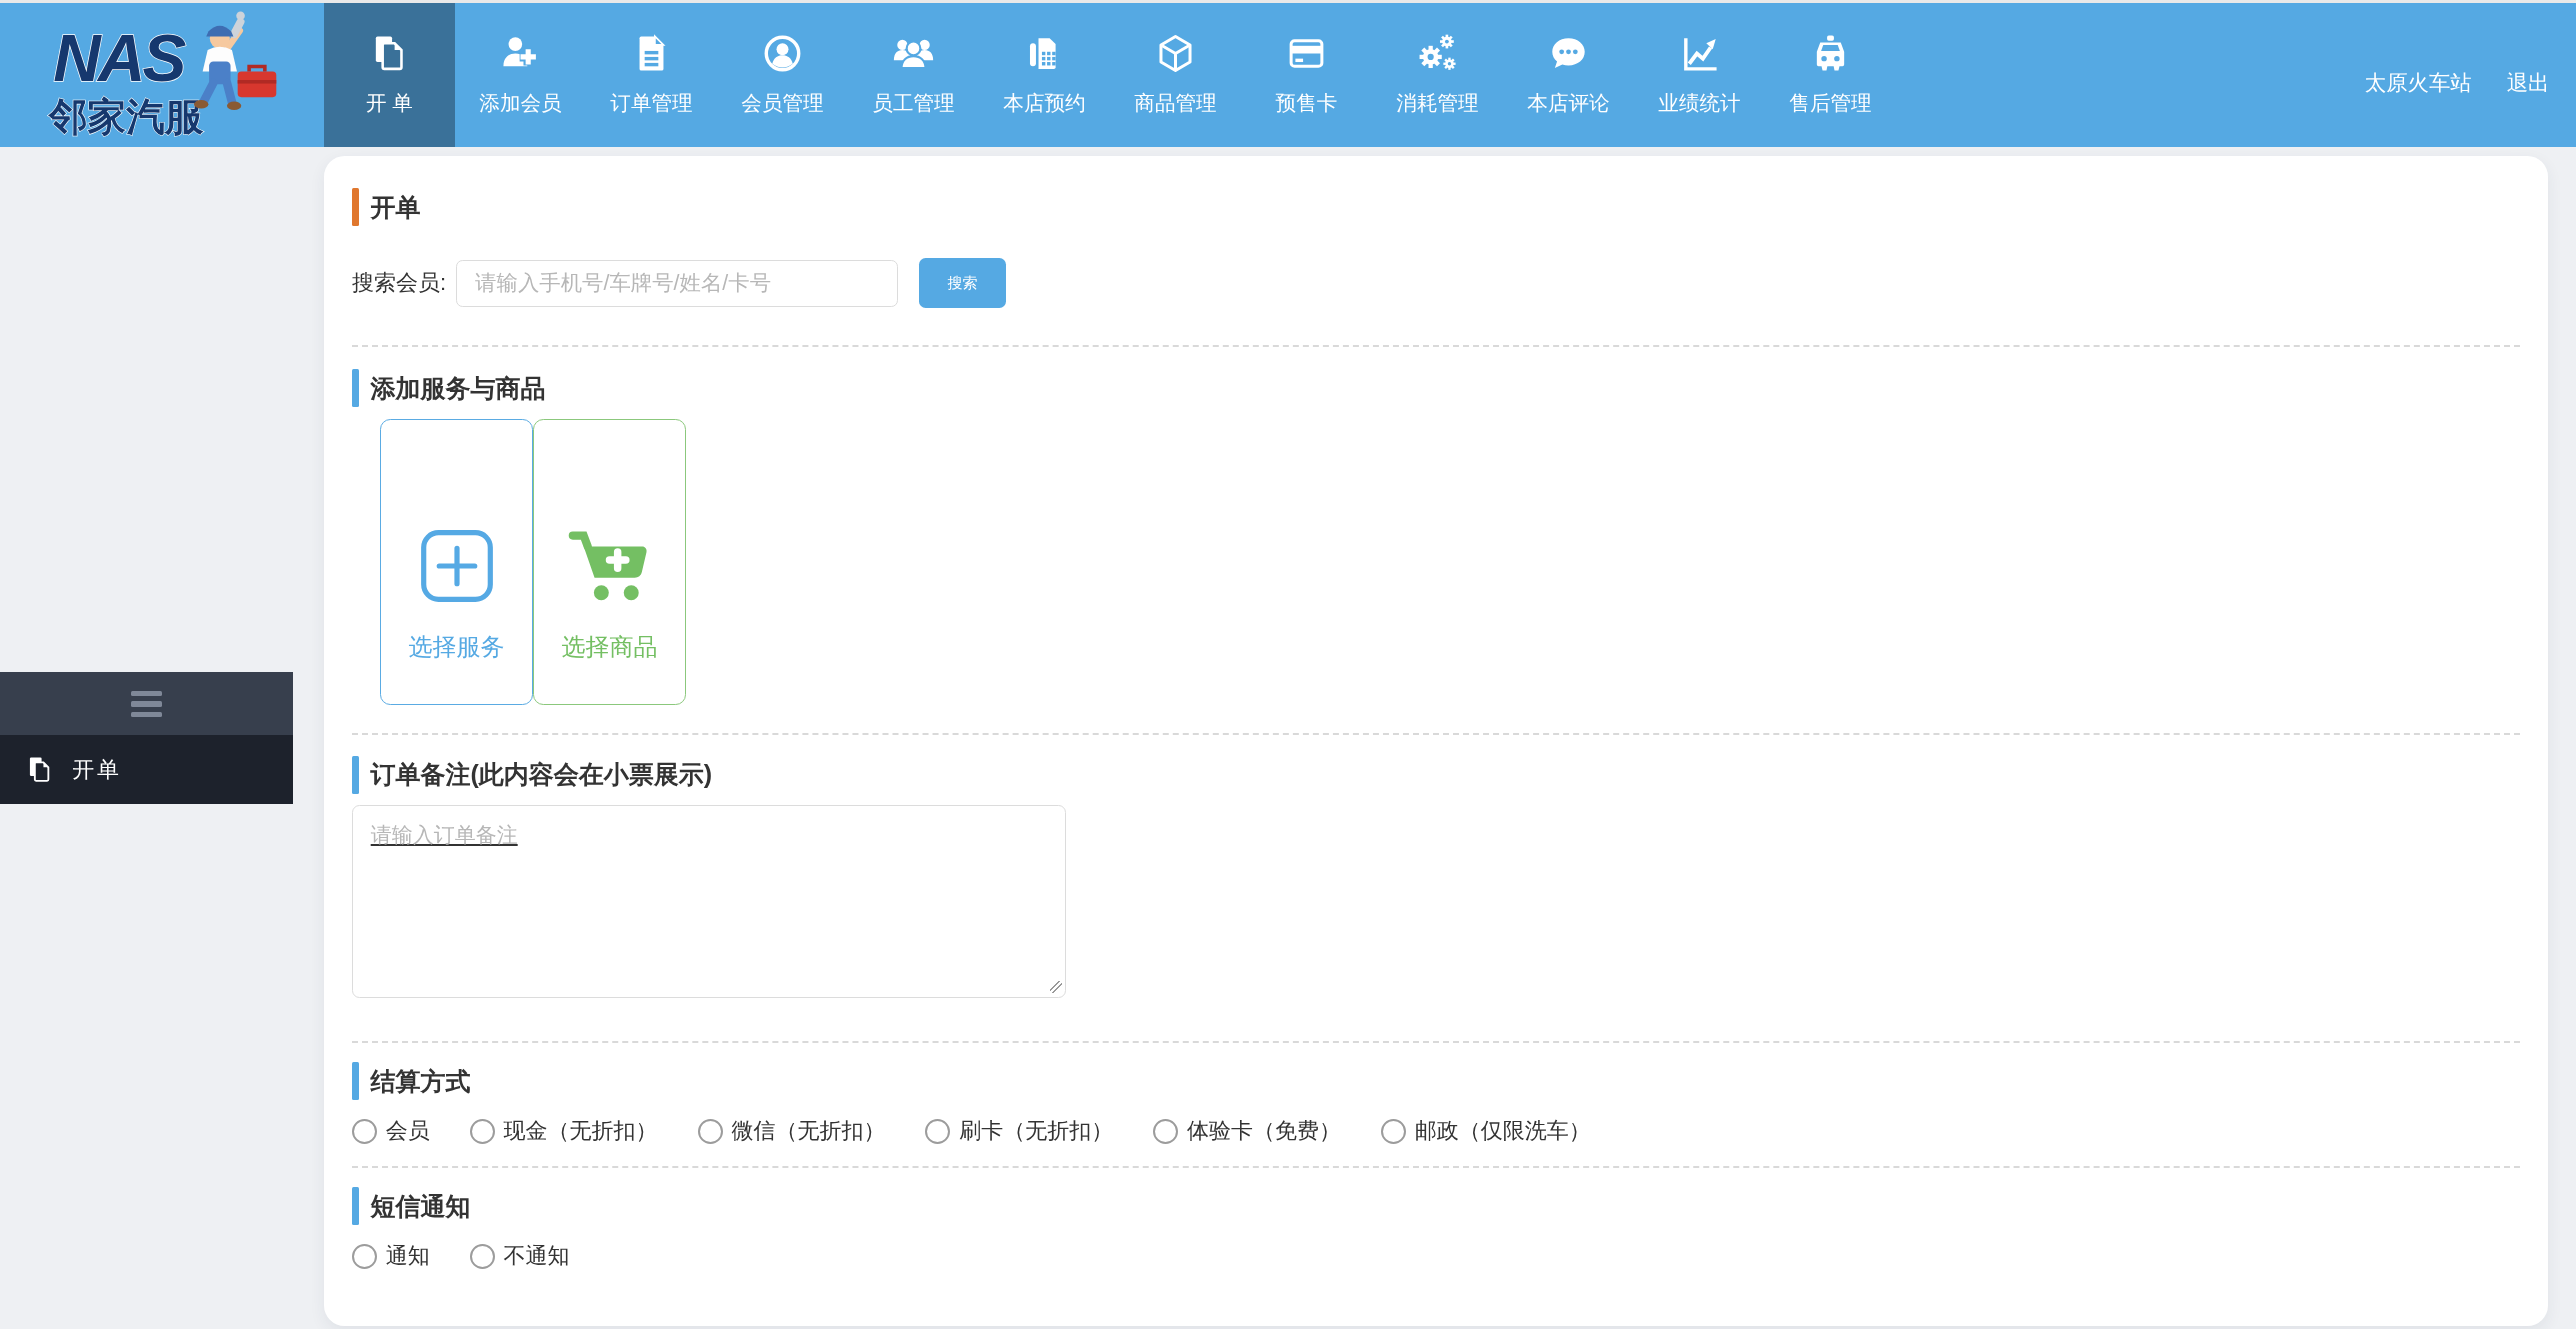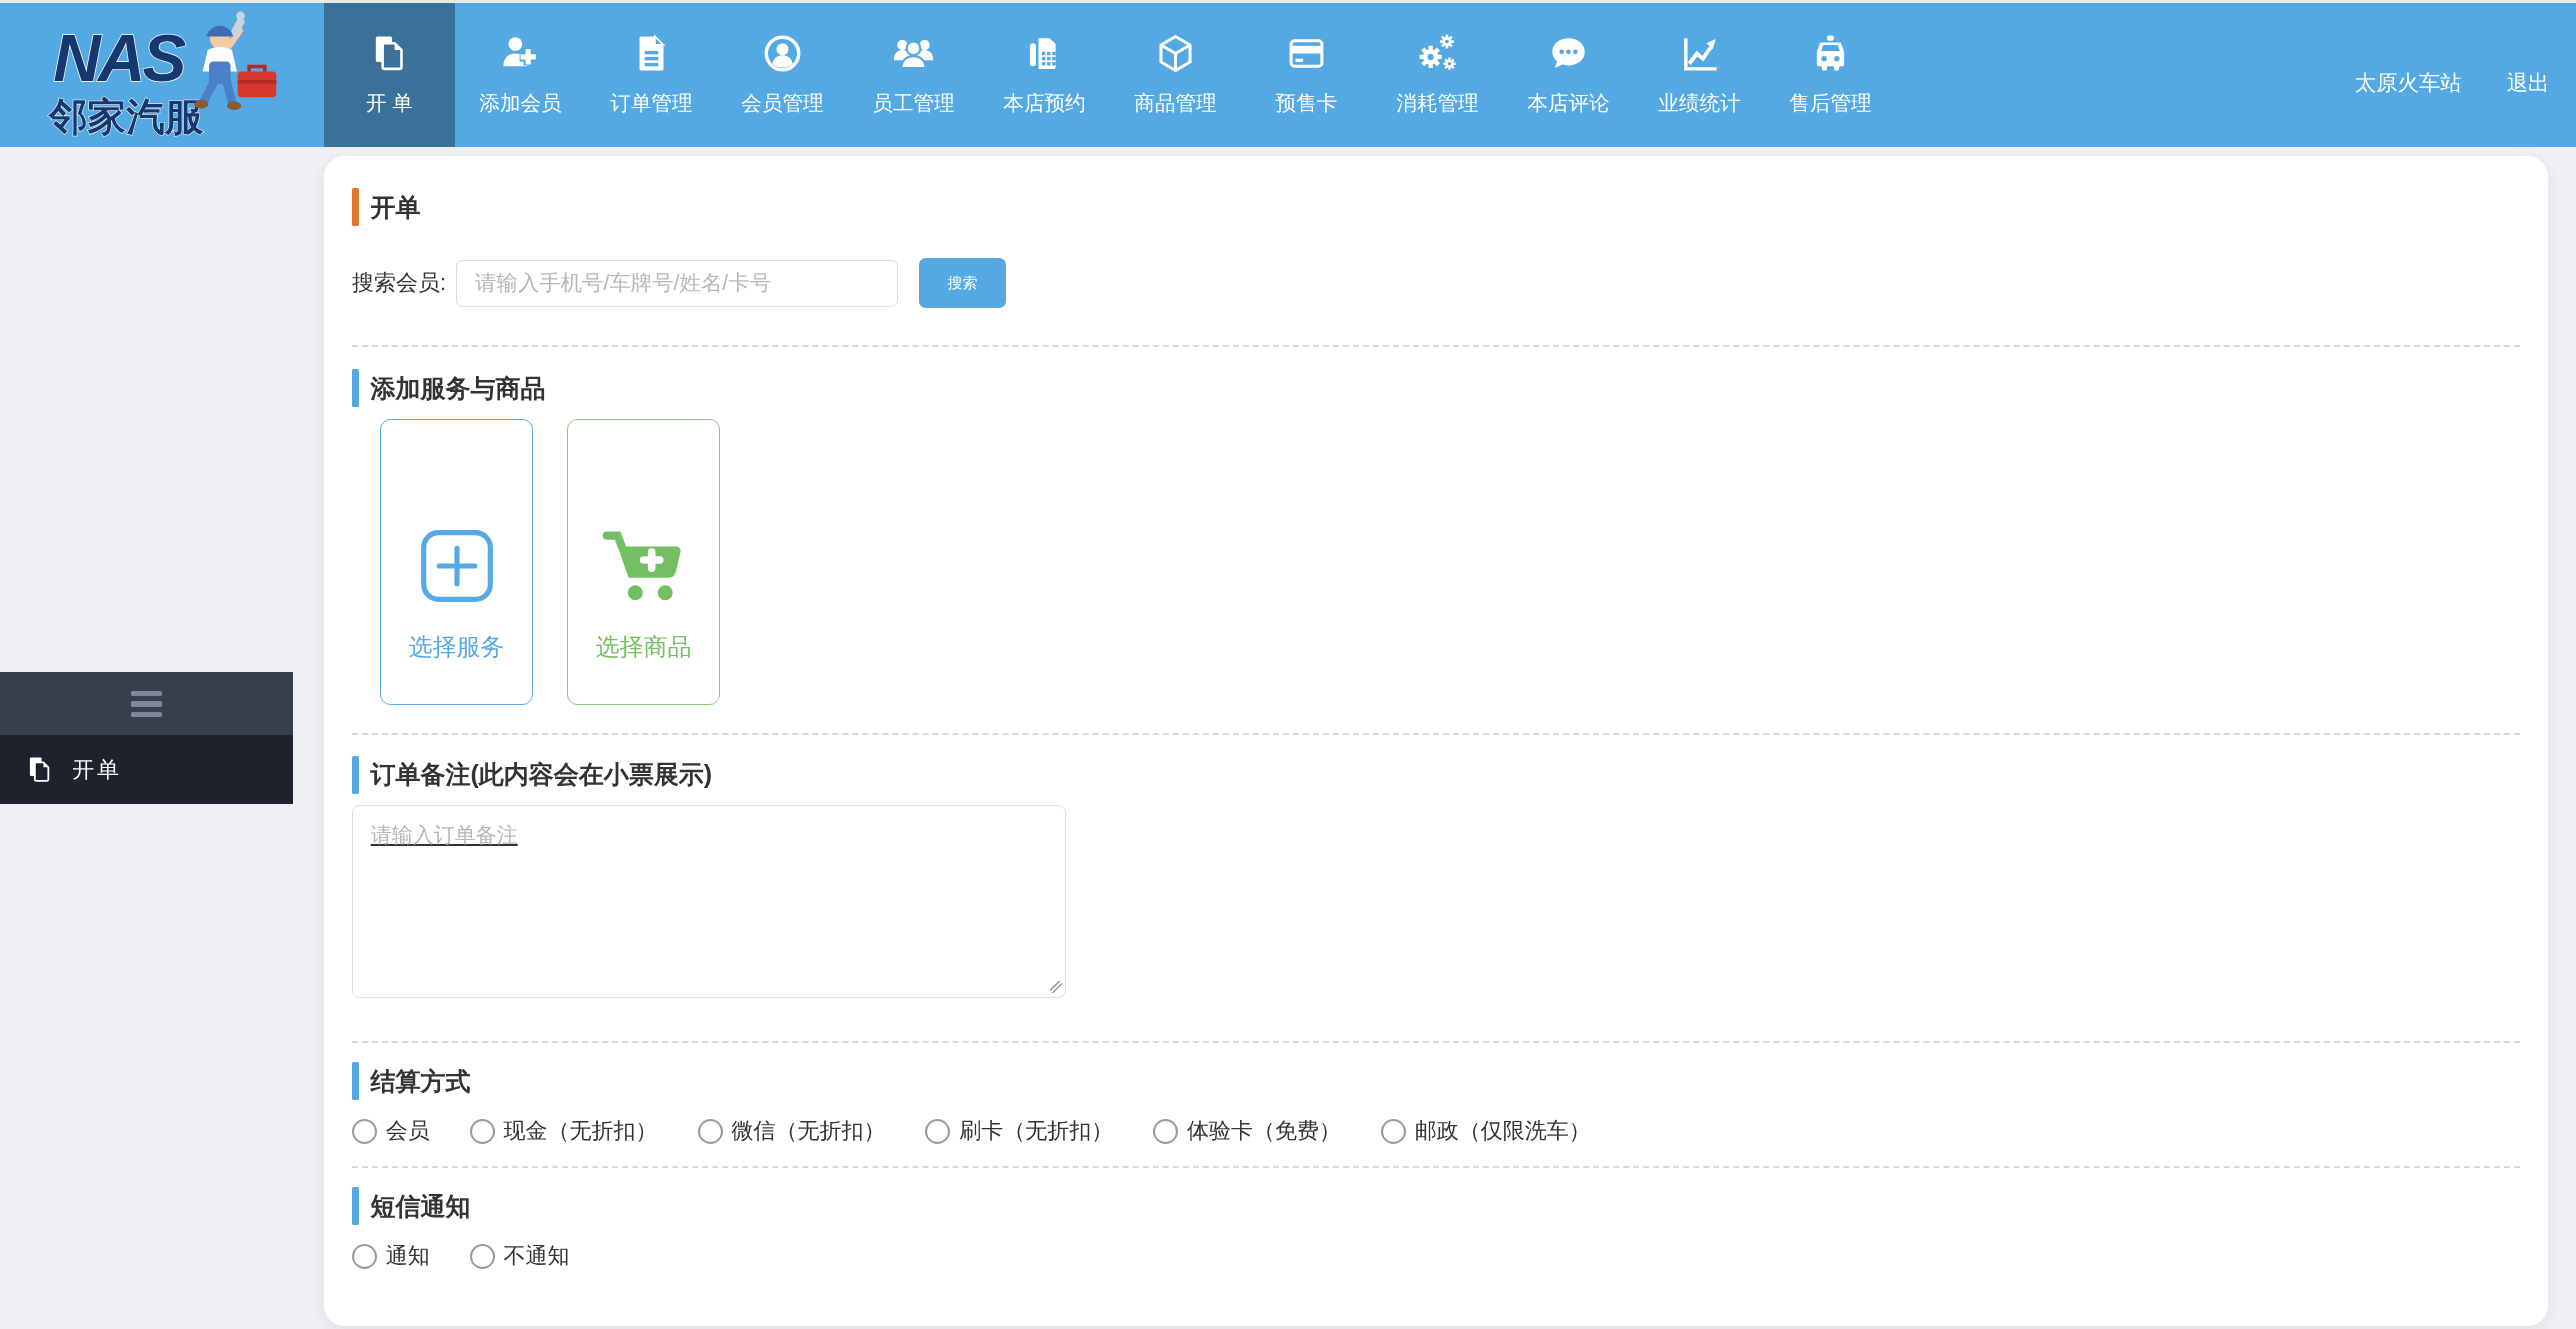--- a/index.html
+++ b/index.html
@@ -17,21 +17,21 @@
   .logo-nas { font-style:italic; font-weight:900; font-size:92px; fill:#16386e; stroke:#ffffff; stroke-width:2px; paint-order:stroke; letter-spacing:-4px; }
   .logo-sub { font-weight:700; font-size:54px; fill:#16386e; stroke:#ffffff; stroke-width:1.5px; paint-order:stroke; }
 
   .topnav { display:flex; flex:0 0 auto; }
   .nav-item { --ibg:#55a9e3; width:131px; display:flex; flex-direction:column; align-items:center; justify-content:center; gap:14.7px; cursor:pointer; color:#fff; }
   .nav-item.active { --ibg:#3a7199; background:#3a7199; }
   .nav-icon { width:41px; height:41px; display:block; }
   .nav-icon svg { width:41px; height:41px; display:block; }
   .nav-label { font-size:20.6px; color:#fff; white-space:nowrap; }
 
-  .topbar-right { position:absolute; right:26.5px; top:65px; display:flex; gap:45px; color:#fff; font-size:21.4px; }
+  .topbar-right { position:absolute; right:26.5px; top:65px; display:flex; gap:35px; color:#fff; font-size:21.4px; }
   .topbar-right .logout { cursor:pointer; }
 
   
   .body-row { flex:1; display:flex; min-height:0;align-items:center; }
 
   .sidebar { width:293px; flex:0 0 auto; background:#373f4d; display:flex; flex-direction:column; }
   .hamburger-row { height:63px; display:flex; align-items:center; justify-content:center; cursor:pointer; }
   .hamburger { display:flex; flex-direction:column; gap:5.2px; }
   .hamburger i { display:block; width:31px; height:5.2px; border-radius:1.5px; background:#7f8898; }
   .side-item { --ibg:#1d222c; height:69px; background:#1d222c; display:flex; align-items:center; padding-left:25px; gap:17.7px; color:#fff; cursor:pointer; }
@@ -53,21 +53,21 @@
 
   
   .search-row { display:flex; align-items:center; margin:32px 0 37px 0; }
   .search-label { font-size:22px; color:#333; margin-right:10.3px; }
   .search-input { width:442px; height:47px; border:1.5px solid #dcdcdc; border-radius:6.6px; font-size:21.4px; padding:0 17.7px; color:#333; outline:none; }
   .search-input::placeholder { color:#b7b7b7; }
   .search-btn { width:87px; height:50px; margin-left:20.6px; background:#55a9e3; color:#fff; font-size:15px; border:none; border-radius:6.6px; cursor:pointer; }
 
   
   .sec2-header { margin:22px 0 11.8px 0; }
-  .pick-row { display:flex; gap:34px; margin:10.3px 0 28px 0;padding-left:28px; }
+  .pick-row { display:flex; margin:10.3px 0 28px 0;padding-left:28px; }
   .pick-card { width:153px; height:286px; border-radius:10.3px; background:#fff; display:flex; flex-direction:column; align-items:center; cursor:pointer; }
   .pick-card.service { border:1.5px solid #5aabe3; }
   .pick-card.product { border:1.5px solid #8bc87c; }
   .pick-icon { margin-top:105px; height:81px; display:flex; align-items:center; }
   .pick-label { margin-top:25px; font-size:24px; }
   .pick-card.service .pick-label { color:#55a9e3; }
   .pick-card.product .pick-label { color:#74bf63; }
 
   
   .sec3-header { margin:20.6px 0 11.8px 0; }

